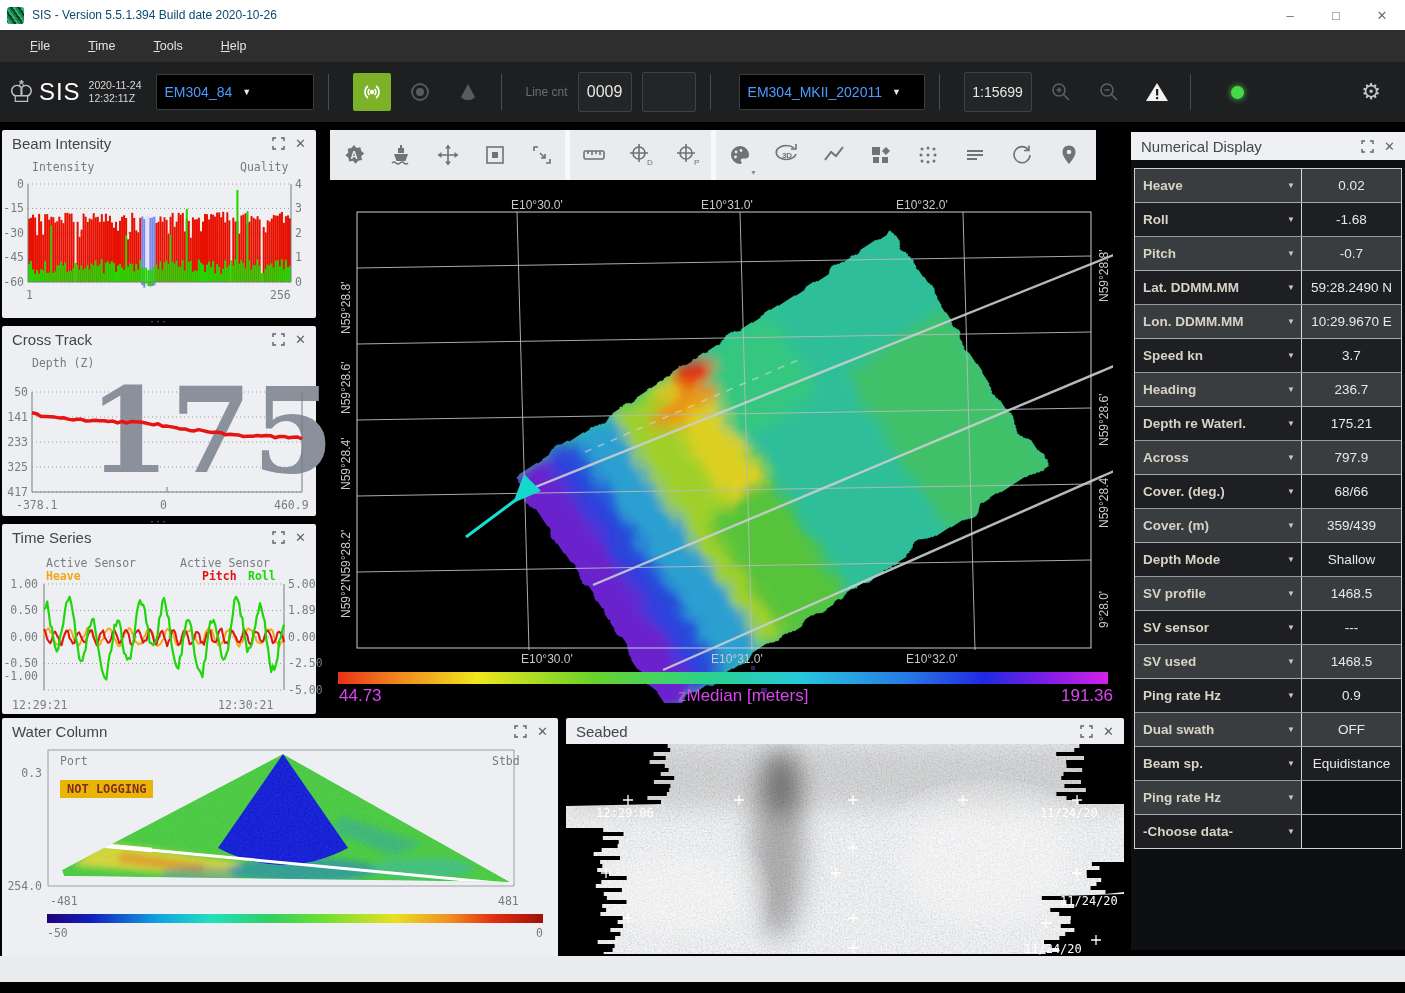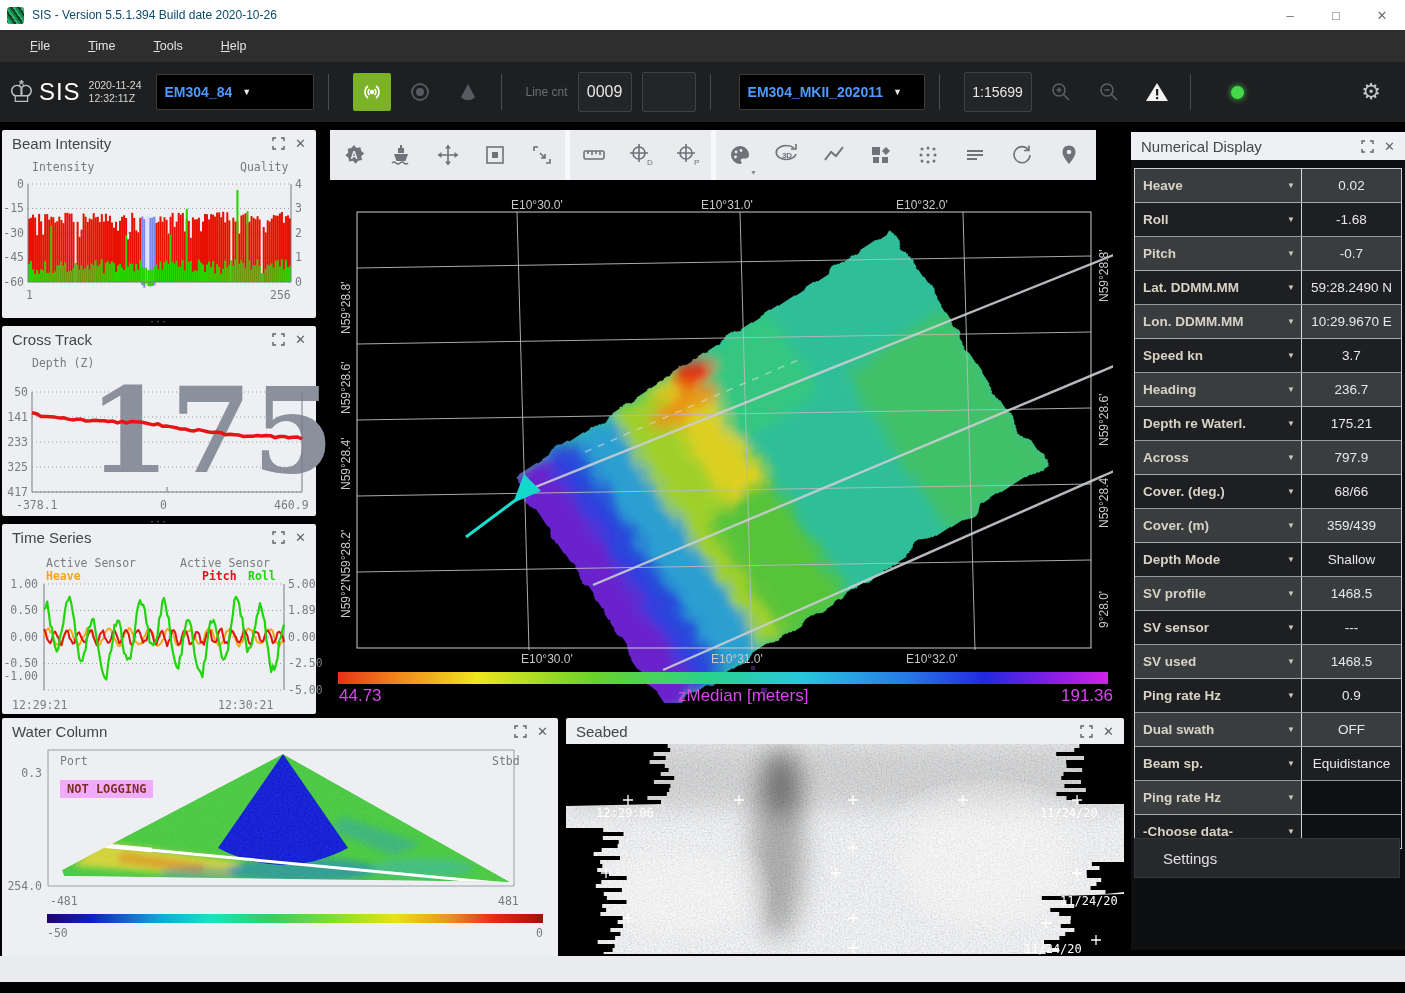--- a/index.html
+++ b/index.html
@@ -17,21 +17,21 @@
   #menubar{left:0;top:30px;width:1405px;height:32px;background:#2e2e2e;display:flex;align-items:center;}
   .menu-item{color:#e3e3e3;font-size:12.5px;margin-left:22px;padding:4px 8px;cursor:default;}
   .menu-item::first-letter{text-decoration:underline;}
   
   #toolbar{left:0;top:62px;width:1405px;height:60px;background:#1e1f21;display:flex;align-items:center;}
   #crown{font-size:30px;color:#b9bec3;margin:0 4px 0 8px;line-height:1;}
   #sis-name{color:#fff;font-size:24px;letter-spacing:1px;}
   .dt{color:#d8d8d8;font-size:10.5px;line-height:1.25;margin-left:8px;}
   .tb-dd{height:34px;background:#000;border:1px solid #3a3c3e;border-radius:2px;display:flex;align-items:center;
          padding:0 8px;margin-left:14px;}
-  .tb-dd .dd-text{color:#4e9bff;font-size:14px;font-weight:bold;white-space:nowrap;overflow:hidden;}
+  .tb-dd .dd-text{color:#4e9bff;font-size:14px;font-weight:normal;white-space:nowrap;overflow:hidden;}
   .dd-caret{color:#e8e8e8;font-size:9px;margin-left:10px;}
   .tb-sep{width:1px;height:36px;background:#4a4c4e;margin:0 14px;}
   .tb-btn{width:38px;height:38px;border-radius:2px;display:flex;align-items:center;justify-content:center;margin-left:10px;}
   #ping-btn{background:#7cb227;}
   .tb-label{color:#6a6e72;font-size:12px;margin-left:10px;}
   .tb-field{height:38px;background:#232527;border:1px solid #3f4245;border-radius:2px;color:#e8e8e8;
             font-size:16px;display:flex;align-items:center;justify-content:center;margin-left:10px;}
   #gear{margin-left:auto;margin-right:24px;color:#c3c7cc;font-size:22px;}
   .led{width:13px;height:13px;border-radius:50%;background:#46d94a;box-shadow:0 0 6px #46d94a;margin-left:26px;}
   
@@ -66,21 +66,21 @@
   .num-label{width:152px;display:flex;align-items:center;padding:0 6px 0 8px;border-right:1px solid rgba(255,255,255,.8);}
   .num-label .lbl{color:#d8d2c4;font-weight:bold;font-size:13.5px;white-space:nowrap;}
   .num-label .caret{margin-left:auto;color:#cfc9bb;font-size:8px;}
   .num-value{flex:1;display:flex;align-items:center;justify-content:center;color:#e8e8e8;font-size:13.5px;}
   .row-odd{background:#3a3d40;}
   .row-even{background:#1d1f22;}
   #settings-btn{position:absolute;left:3px;top:706px;width:266px;height:40px;background:#26282b;
      color:#e0e0e0;font-size:15px;display:flex;align-items:center;padding-left:28px;border:1px solid #333639;box-sizing:border-box;}
   
   #bottom-strip{left:0;top:956px;width:1405px;height:26px;background:#e9ebee;}
-  .badge{position:absolute;background:#f0abfc;color:#7c2f20;font-family:"DejaVu Sans Mono",monospace;
+  .badge{position:absolute;background:#eab308;color:#7c2f20;font-family:"DejaVu Sans Mono",monospace;
          font-weight:bold;font-size:12px;padding:2px 7px;}
   .sb-text{position:absolute;color:#fff;font-family:"DejaVu Sans Mono",monospace;font-size:12px;}
   .wm{position:absolute;font-family:"DejaVu Serif",serif;font-weight:bold;color:#8b919c;line-height:1;}
 </style>
 </head>
 <body>
 
 <div id="titlebar" class="abs">
   <div id="app-logo"></div>
   <div id="title-text">SIS - Version 5.5.1.394 Build date 2020-10-26</div>
@@ -1031,16 +1031,15 @@
   </div>
 
   <div class="num-row row-even">
     <div class="num-label">
       <span class="lbl">-Choose data-</span>
       <span class="caret">▼</span>
     </div>
     <div class="num-value" style="background: rgb(14, 16, 18);"></div>
   </div>
 </div>
-  <div id="settings-btn">Settings</div>
 </div>
 
 <div id="bottom-strip" class="abs"></div>
 
 </body></html>

